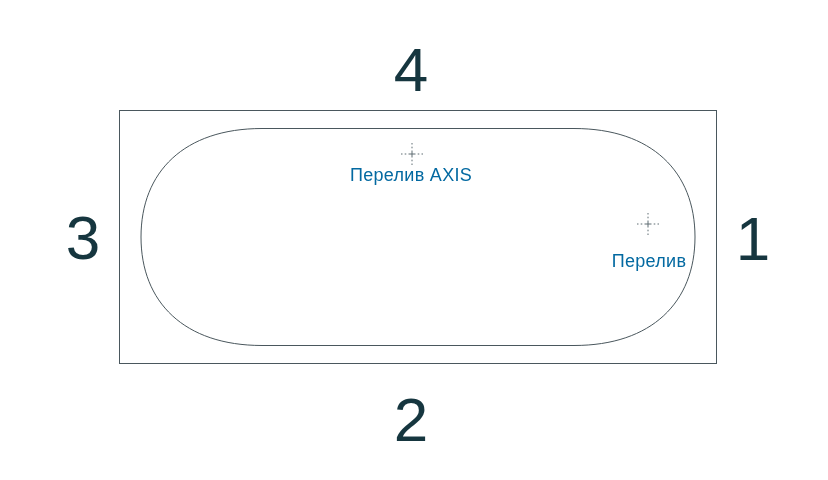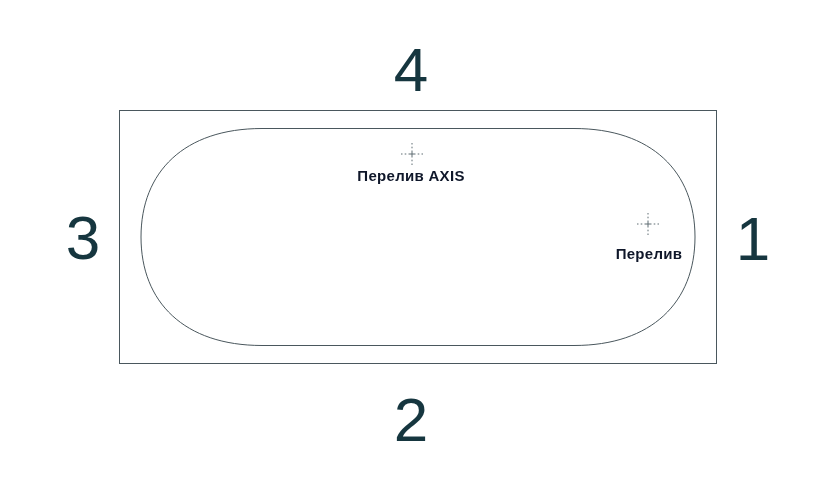--- a/index.html
+++ b/index.html
@@ -35,29 +35,29 @@
     white-space: nowrap;
   }
   .num-top    { left: 411px; top: 70px;  }
   .num-bottom { left: 411px; top: 420px; }
   .num-left   { left: 83px;  top: 238px; }
   .num-right  { left: 753px; top: 239px; }
 
   .marker-label {
     position: absolute;
     transform: translate(-50%, -50%);
-    font-size: 15px;
-    font-weight: 700;
-    color: #0f172a;
+    font-size: 18px;
+    font-weight: 400;
+    color: #0369a1;
     letter-spacing: 0.3px;
     white-space: nowrap;
     user-select: none;
   }
   .label-axis     { left: 411px; top: 175px; }
-  .label-overflow { left: 649px; top: 253px; }
+  .label-overflow { left: 649px; top: 261px; }
 </style>
 </head>
 <body>
 
 <div class="stage">
 
   <svg class="drawing" viewBox="0 0 828 480" xmlns="http://www.w3.org/2000/svg">
 
     <rect x="119.5" y="110.5" width="597" height="253" fill="none" stroke="#4a575d" stroke-width="1"></rect>
 

